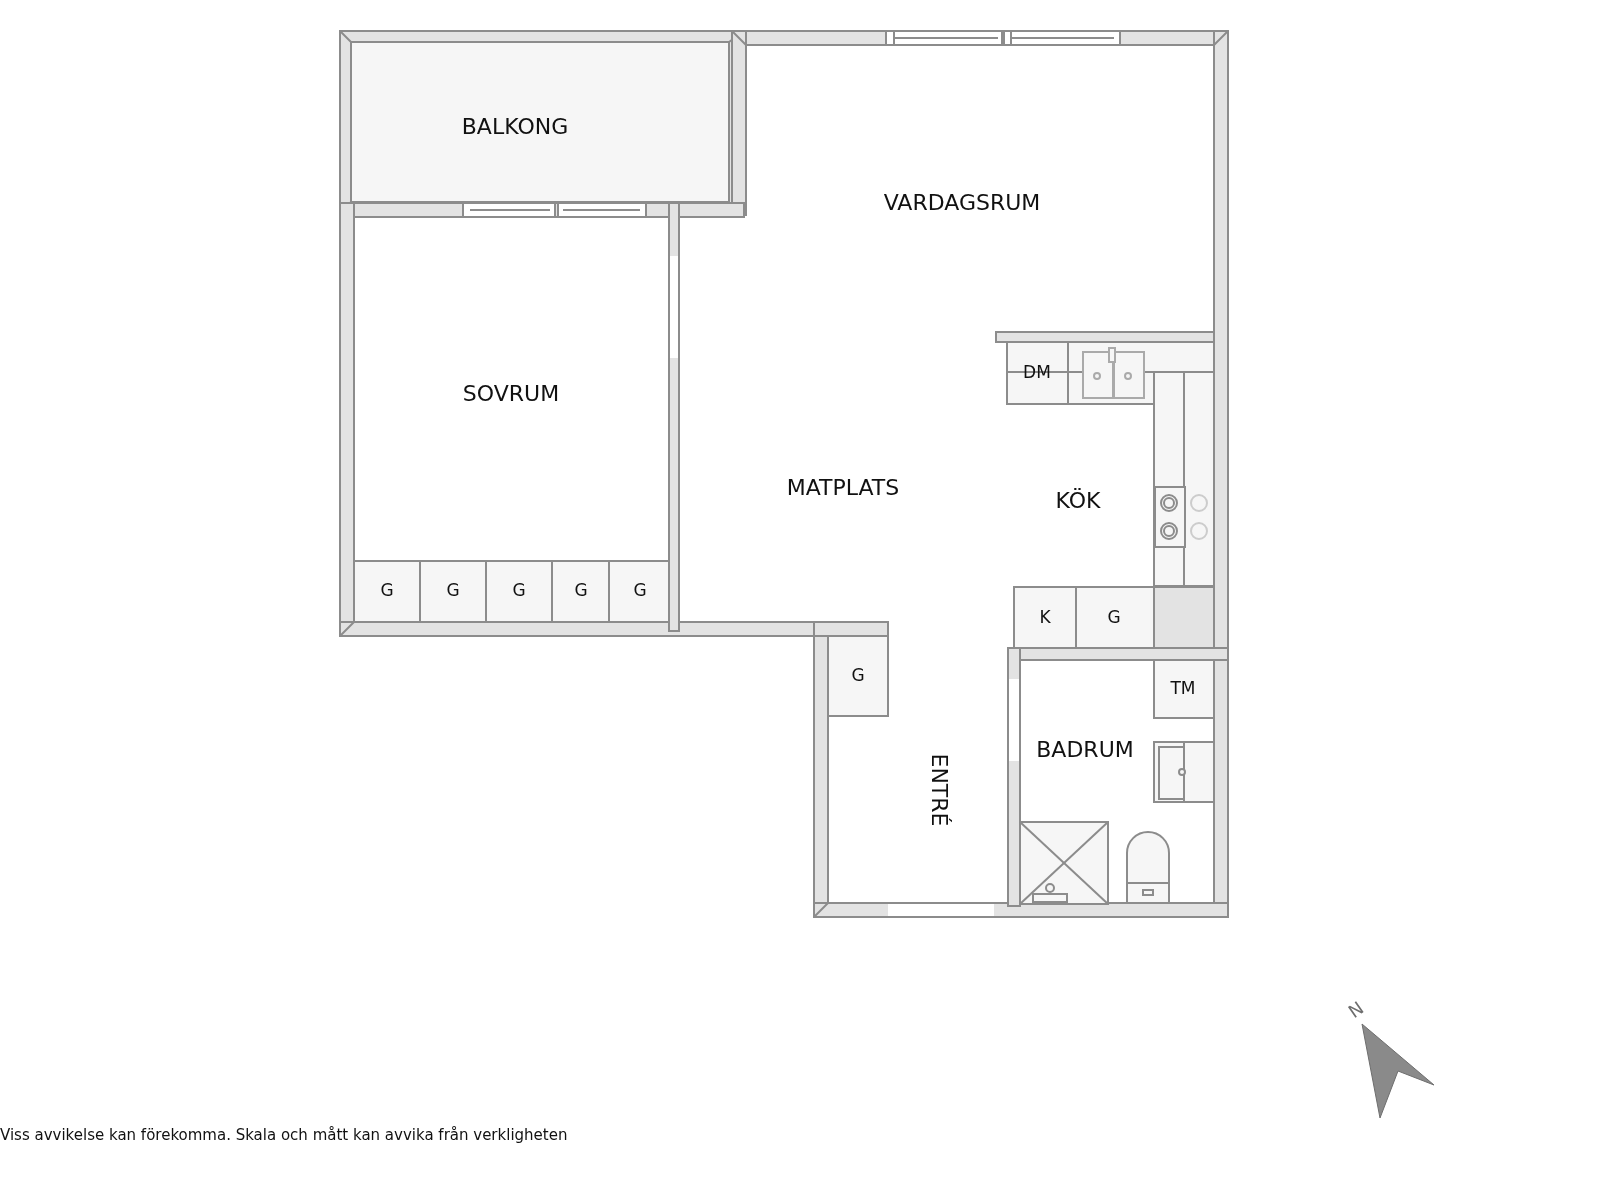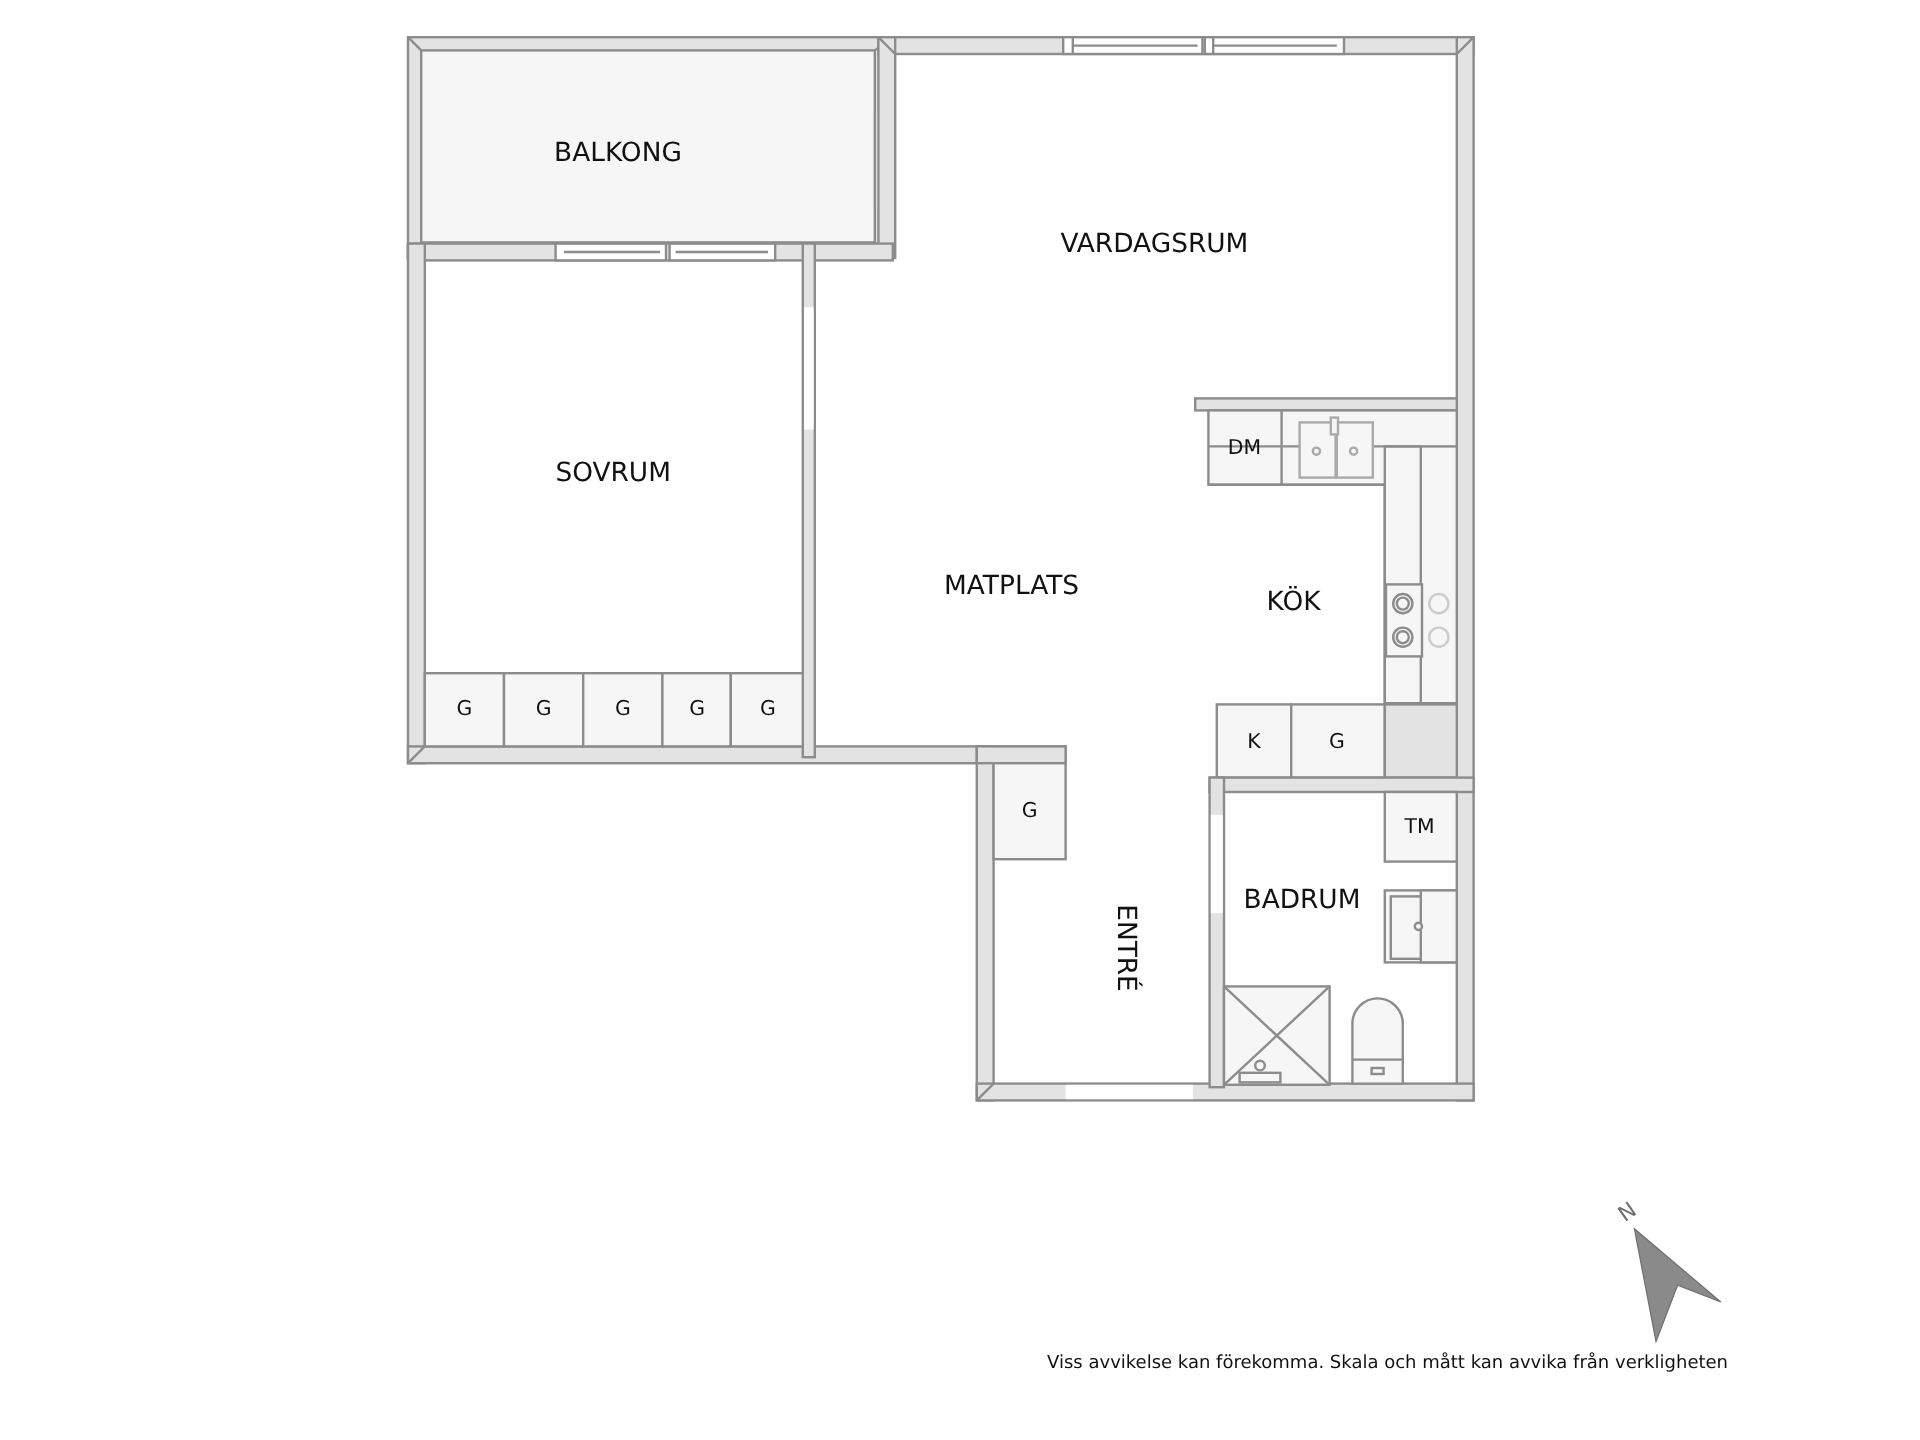--- a/index.html
+++ b/index.html
@@ -1,20 +1,20 @@
 <!DOCTYPE html>
 <html><head>
 <meta charset="utf-8">
 <style>
   html, body { margin: 0; padding: 0; background: #ffffff; }
   body { width: 1600px; height: 1200px; position: relative; overflow: hidden; font-family: "DejaVu Sans", "Liberation Sans", sans-serif; }
   #plan { position: absolute; left: 0; top: 0; }
   .room-label { font-family: "DejaVu Sans", sans-serif; font-size: 22px; fill: #111; }
   .fix-label { font-family: "DejaVu Sans", sans-serif; font-size: 17px; fill: #111; }
-  .footer { position: absolute; left: 0; width: 1440px; top: 1126px; text-align: right; font-family: "DejaVu Sans", sans-serif; font-size: 15px; color: #111; }
+  .footer { position: absolute; left: 0; width: 1440px; top: 1126px; text-align: left; font-family: "DejaVu Sans", sans-serif; font-size: 15px; color: #111; }
 </style>
 </head>
 <body>
 
 <svg id="plan" width="1600" height="1200" viewBox="0 0 1600 1200" xmlns="http://www.w3.org/2000/svg">
   <g stroke="#8c8c8c" stroke-width="2" fill="#e3e3e3">
 
     <g>
       <rect x="340" y="31" width="404" height="184" fill="#e3e3e3"></rect>
       <rect x="351" y="42" width="378" height="160" fill="#f6f6f6"></rect>

